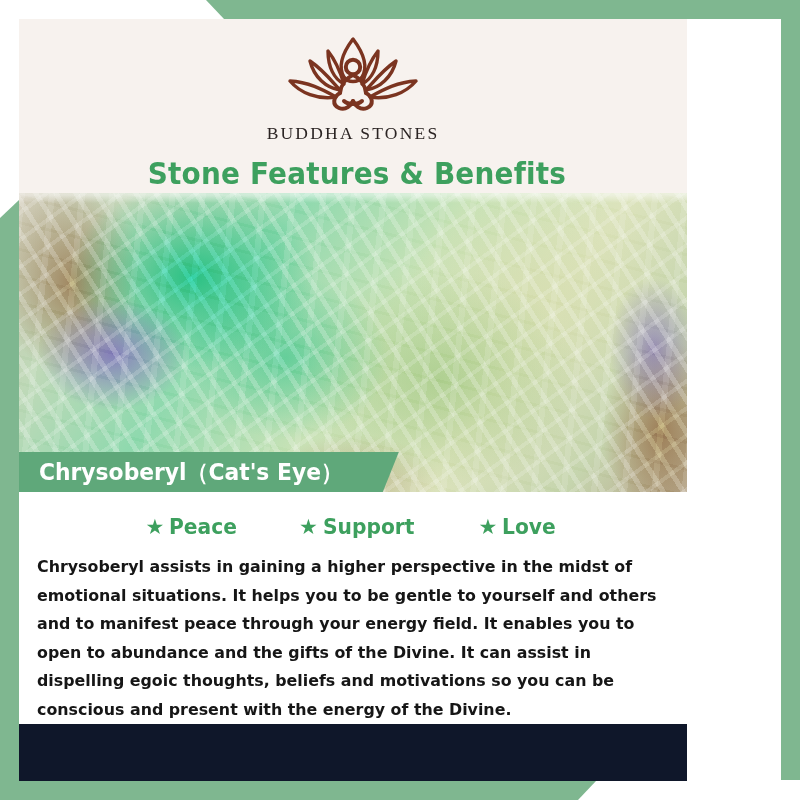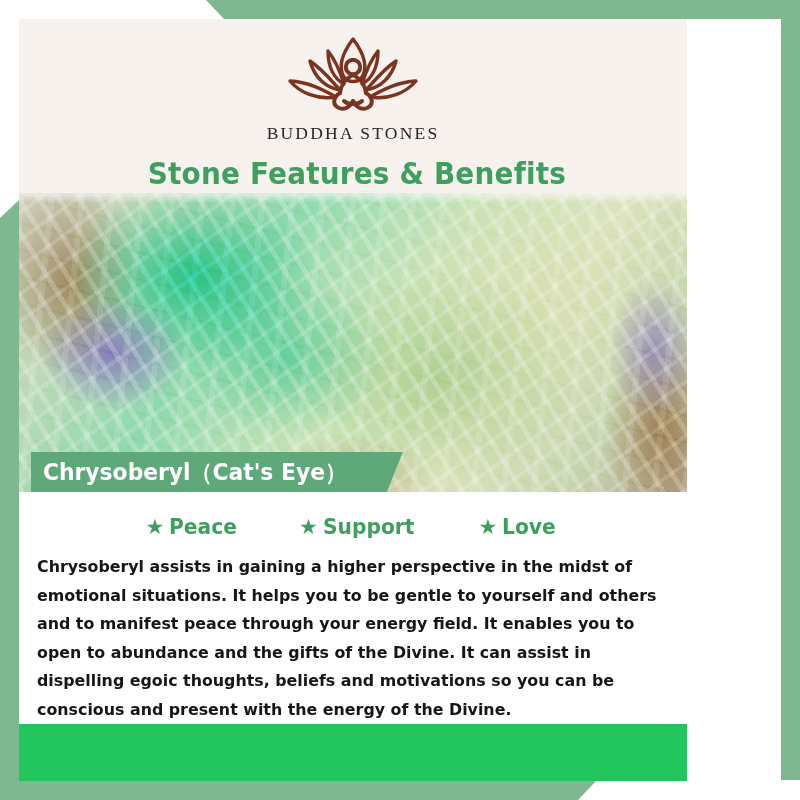--- a/index.html
+++ b/index.html
@@ -49,21 +49,21 @@
     background: #7FB790;
     clip-path: polygon(0 18px, 19px 0, 19px 600px, 0 600px);
     z-index: 6;
   }
 
   
   .panel {
     position: absolute;
     top: 19px; left: 19px;
     width: 668px; height: 762px;
-    background: #22c55e;
+    background: #0f172a;
     overflow: hidden;
     z-index: 2;
   }
 
   
   .header {
     position: relative;
     height: 174px;
     background: #F7F2EE;
     display: flex;
@@ -136,23 +136,23 @@
   }
   .photo-edge {
     position: absolute;
     inset: 0;
     background: linear-gradient(to bottom, rgba(255,255,255,0.5) 0 2px, rgba(255,255,255,0) 10px);
   }
 
   
   .name-banner {
     position: absolute;
-    left: 12px; bottom: 0;
+    left: 0; bottom: 0;
     height: 40px;
-    padding: 0 40px 0 12px;
+    padding: 0 40px 0 20px;
     display: flex;
     align-items: center;
     background: #5FA87A;
     clip-path: polygon(0 0, 100% 0, calc(100% - 16px) 100%, 0 100%);
     z-index: 3;
   }
   .name-text {
     font-family: "DejaVu Sans", sans-serif;
     font-weight: 700;
     font-size: 23px;

